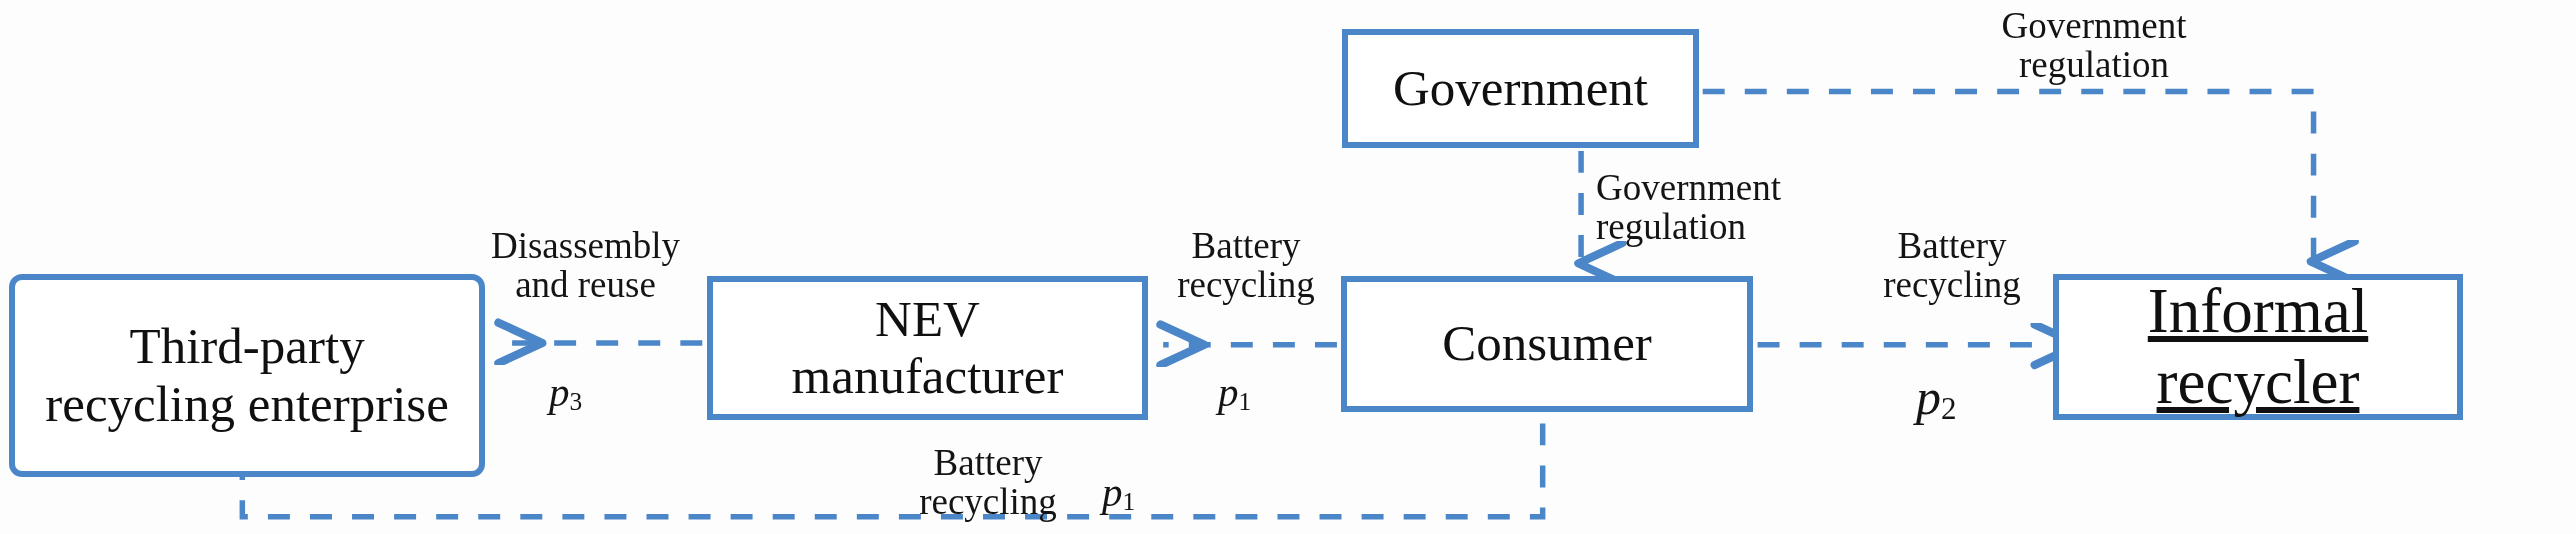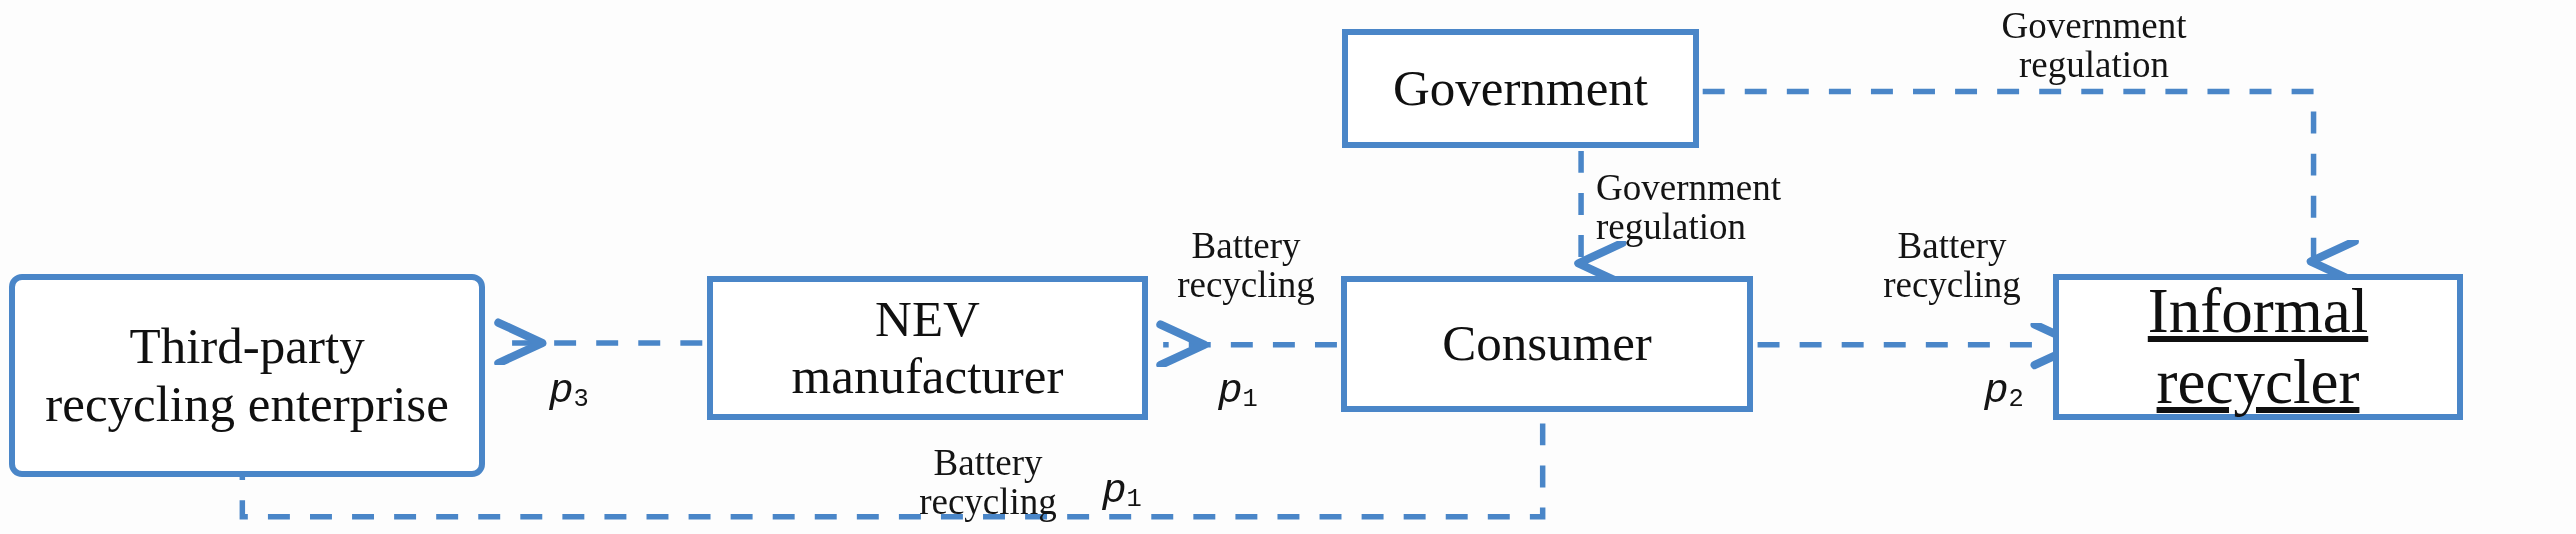--- a/index.html
+++ b/index.html
@@ -49,21 +49,20 @@
     line-height: 1.05;
     white-space: pre-line;
     z-index: 4;
     background: transparent;
   }
   .price-label {
     position: absolute;
     color: #141414;
     font-style: italic;
     z-index: 4;
-    font-family: Liberation Mono, monospace;
   }
   .price-label sub {
     font-style: normal;
     font-size: 0.62em;
     vertical-align: -0.15em;
   }
 
   
   #node-third-party   { left: 9.1px;   top: 274px; width: 476px; height: 203px; font-size: 51px; border-radius: 13px; }
   #node-nev           { left: 707px;  top: 276px; width: 441px; height: 144px; font-size: 51px; justify-content: flex-end; }
@@ -74,21 +73,21 @@
   
   #lbl-disassembly      { left: 476px;  top: 227px; width: 219px; font-size: 37px; }
   #lbl-battery-nev      { left: 1150px; top: 227px; width: 192px; font-size: 37px; }
   #lbl-gov-mid          { left: 1596px; top: 169px; width: 238px; font-size: 37px; text-align: left; }
   #lbl-battery-inf      { left: 1856px; top: 227px; width: 192px; font-size: 37px; }
   #lbl-gov-top          { left: 1966px; top: 7.3px;   width: 256px; font-size: 37px; }
   #lbl-battery-bottom   { left: 892px;  top: 444px; width: 192px; font-size: 37px; }
 
   #p3 { left: 549px;  top: 368px; font-size: 41px; }
   #p1 { left: 1218px; top: 368px; font-size: 41px; }
-  #p2 { left: 1984px; top: 368px; font-size: 41px; }
+  #p2 { left: 1916px; top: 368px; font-size: 50px; }
   #p1b{ left: 1102px; top: 468px; font-size: 41px; }
 </style>
 </head>
 <body>
 
 <div id="stage">
 
   <svg id="wires" viewBox="0 0 2817 585" width="2576" height="535" xmlns="http://www.w3.org/2000/svg">
     <defs>
       <marker id="arrow-left" markerWidth="10" markerHeight="10" refX="8.5" refY="4" orient="auto" markerUnits="strokeWidth">
@@ -133,20 +132,22 @@
   </div>
 
   <div class="node" id="node-government">
     <span class="node-label">Government</span>
   </div>
 
   <div class="node" id="node-informal">
     <span class="node-label">Informal recycler</span>
   </div>
 
+  <div class="edge-label" id="lbl-disassembly">Disassembly
+and reuse</div>
 
   <div class="edge-label" id="lbl-battery-nev">Battery
 recycling</div>
 
   <div class="edge-label" id="lbl-gov-mid">Government
 regulation</div>
 
   <div class="edge-label" id="lbl-battery-inf">Battery
 recycling</div>
 

